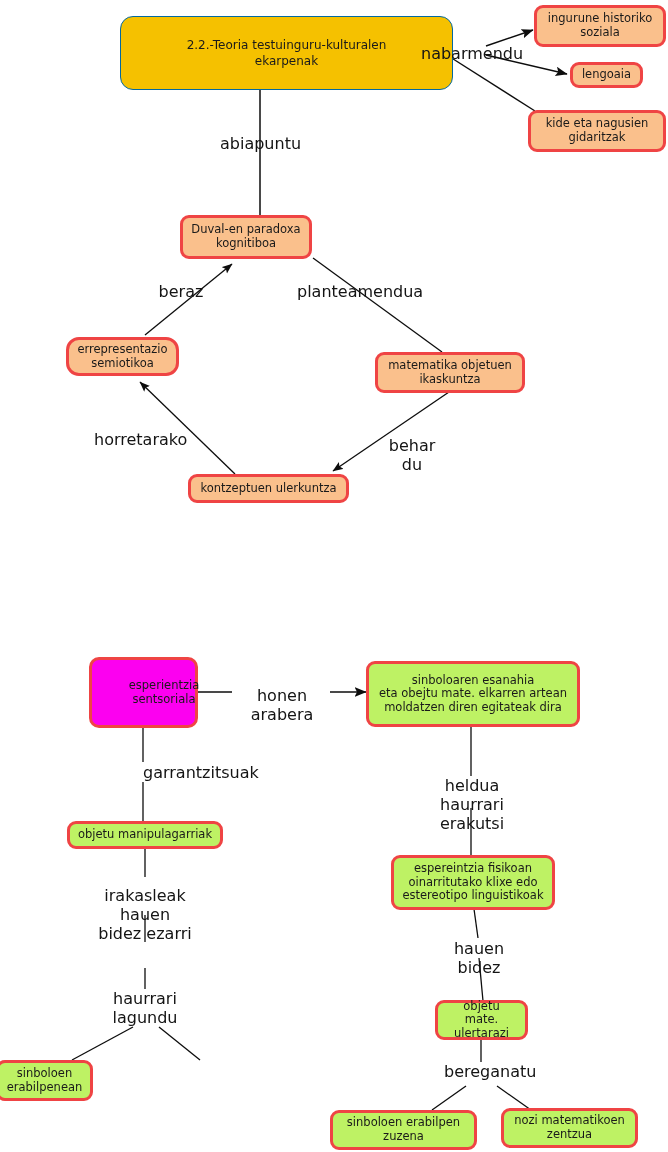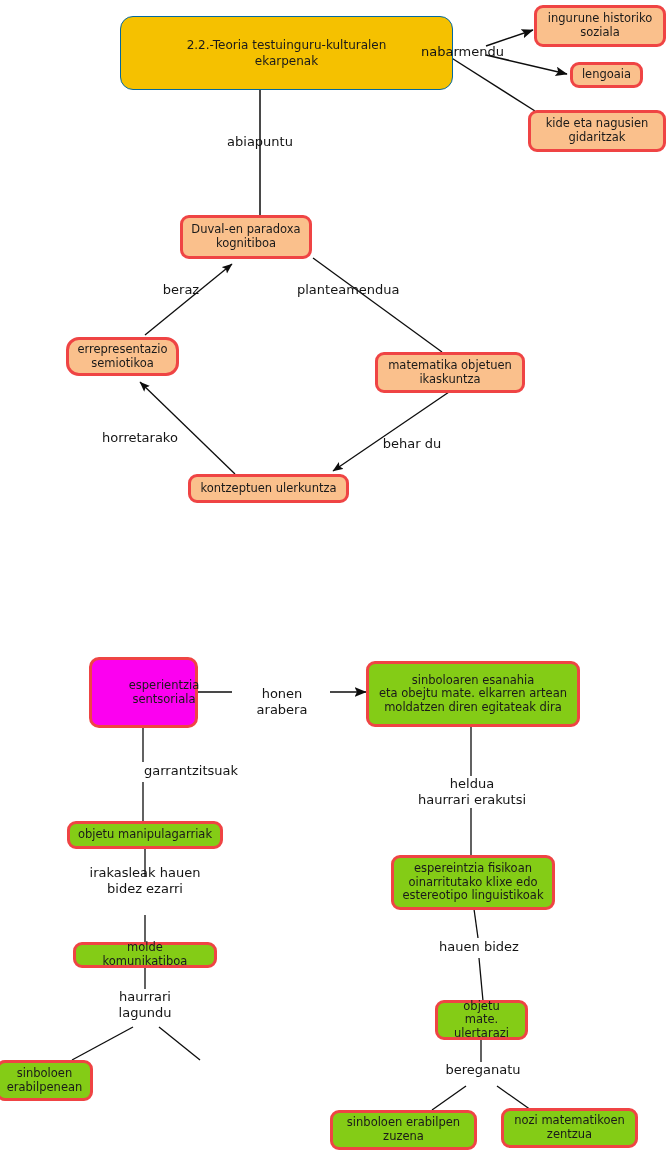--- a/index.html
+++ b/index.html
@@ -52,26 +52,26 @@
   .node.peach {
     background: #fac08c;
     font-size: 11.5px;
   }
   .node.magenta {
     background: #fc00f0;
     border-radius: 10px;
     font-size: 11.5px;
   }
   .node.pink {
-    background: #84cc16;
+    background: #bef264;
     font-size: 11.5px;
   }
   .edge-label {
     position: absolute;
-    font-size: 13px;
+    font-size: 16px;
     line-height: 1.2;
     text-align: center;
     white-space: pre-line;
     color: #141414;
     background: transparent;
   }
   .edge-label.l {
     text-align: left;
   }
 </style>
@@ -167,21 +167,20 @@
 
   <div class="node magenta" style="left:89px; top:657px; width:109px; height:71px;padding-left:48px;">esperientzia
 sentsoriala</div>
 
   <div class="node pink" style="left:366px; top:661px; width:214px; height:66px;">sinboloaren esanahia
 eta obejtu mate. elkarren artean
 moldatzen diren egitateak dira</div>
 
   <div class="node pink" style="left:67px; top:821px; width:156px; height:28px;">objetu manipulagarriak</div>
 
-  <div class="node pink" style="left:73px; top:942px; width:144px; height:26px;">molde komunikatiboa</div>
 
   <div class="node pink" style="left:-4px; top:1060px; width:97px; height:41px;">sinboloen
 erabilpenean</div>
 
 
   <div class="node pink" style="left:391px; top:855px; width:164px; height:55px;">espereintzia fisikoan
 oinarritutako klixe edo
 estereotipo linguistikoak</div>
 
   <div class="node pink" style="left:435px; top:1000px; width:93px; height:40px;">objetu mate.
@@ -193,21 +192,21 @@
   <div class="node pink" style="left:501px; top:1108px; width:137px; height:40px;">nozi matematikoen
 zentzua</div>
 
   <div class="edge-label" style="left:236px; top:686px; width:92px;">honen arabera</div>
 
   <div class="edge-label" style="left:96px; top:763px; width:96px;margin-left:47px;">garrantzitsuak</div>
 
   <div class="edge-label" style="left:410px; top:776px; width:124px;">heldua
 haurrari erakutsi</div>
 
-  <div class="edge-label" style="left:88px; top:865px; width:114px;text-align:center;">irakasleak hauen
+  <div class="edge-label" style="left:88px; top:886px; width:114px;text-align:center;">irakasleak hauen
 bidez ezarri</div>
 
   <div class="edge-label" style="left:435px; top:939px; width:88px;">hauen bidez</div>
 
   <div class="edge-label" style="left:104px; top:989px; width:82px;">haurrari
 lagundu</div>
 
   <div class="edge-label" style="left:444px; top:1062px; width:78px;">bereganatu</div>
 
 </div>

